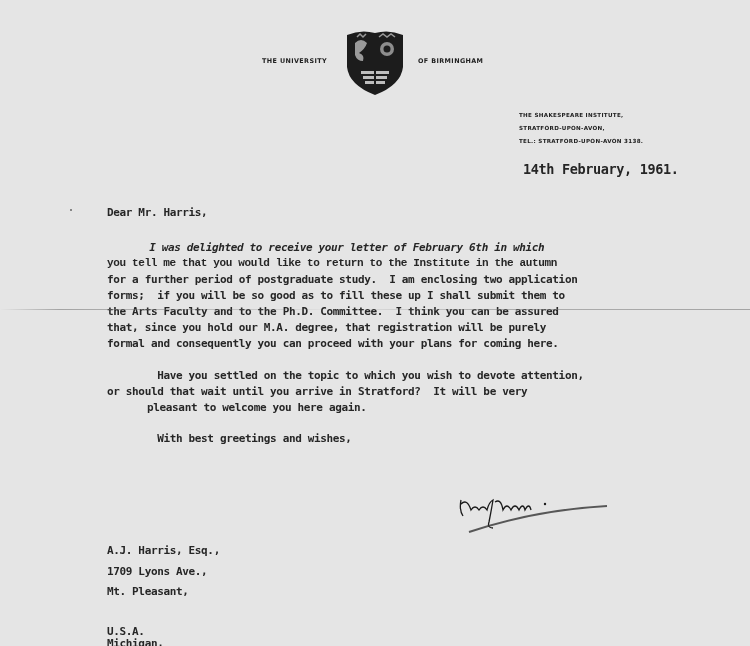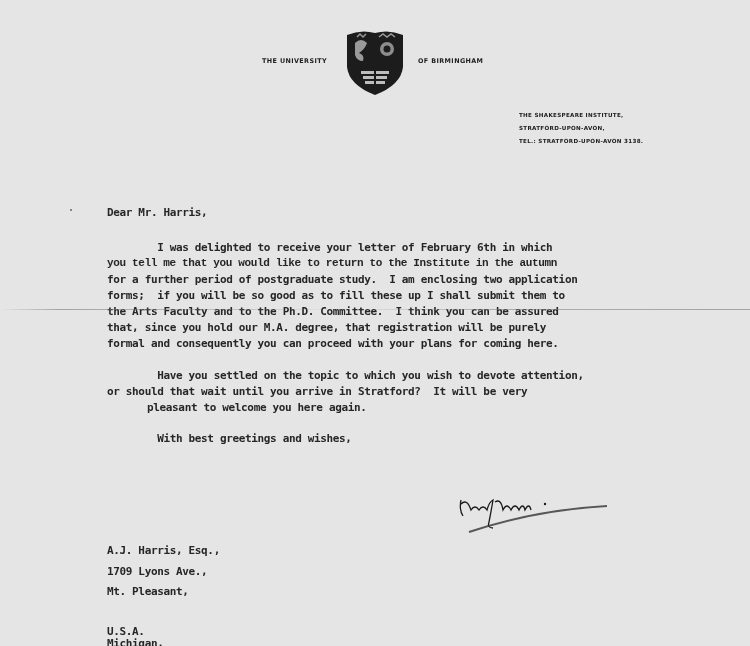--- a/index.html
+++ b/index.html
@@ -43,27 +43,28 @@
   </div>
 
   <div class="lh" style="left:418px; top:57px;">OF BIRMINGHAM</div>
 
   <div class="addr">
     <div>THE SHAKESPEARE INSTITUTE,</div>
     <div>STRATFORD-UPON-AVON,</div>
     <div>TEL.:  STRATFORD-UPON-AVON 3138.</div>
   </div>
 
+  <div class="tw" style="left:523px; top:161px; font-size:13.5px;">14th February, 1961.</div>
 
   <div class="speck" style="left:70px; top:209px;"></div>
 
   <div class="tw" style="left:107px; top:206px;">Dear Mr. Harris,</div>
 
   <div>
-    <div class="tw body-line" style="left:107px; top:240px;">        I was delighted to receive your letter of February 6th in which</div>
+    <div class="tw body-line" style="left:99px; top:240px;font-style:italic;">        I was delighted to receive your letter of February 6th in which</div>
     <div class="tw body-line" style="left:107px; top:256px;font-family:Liberation Mono, monospace;">you tell me that you would like to return to the Institute in the autumn</div>
     <div class="tw body-line" style="left:107px; top:272px;">for a further period of postgraduate study.  I am enclosing two application</div>
     <div class="tw body-line" style="left:107px; top:288px;">forms;  if you will be so good as to fill these up I shall submit them to</div>
     <div class="tw body-line" style="left:107px; top:304px;">the Arts Faculty and to the Ph.D. Committee.  I think you can be assured</div>
     <div class="tw body-line" style="left:107px; top:320px;">that, since you hold our M.A. degree, that registration will be purely</div>
     <div class="tw body-line" style="left:107px; top:336px;">formal and consequently you can proceed with your plans for coming here.</div>
   </div>
 
   <div class="fold"></div>
 

